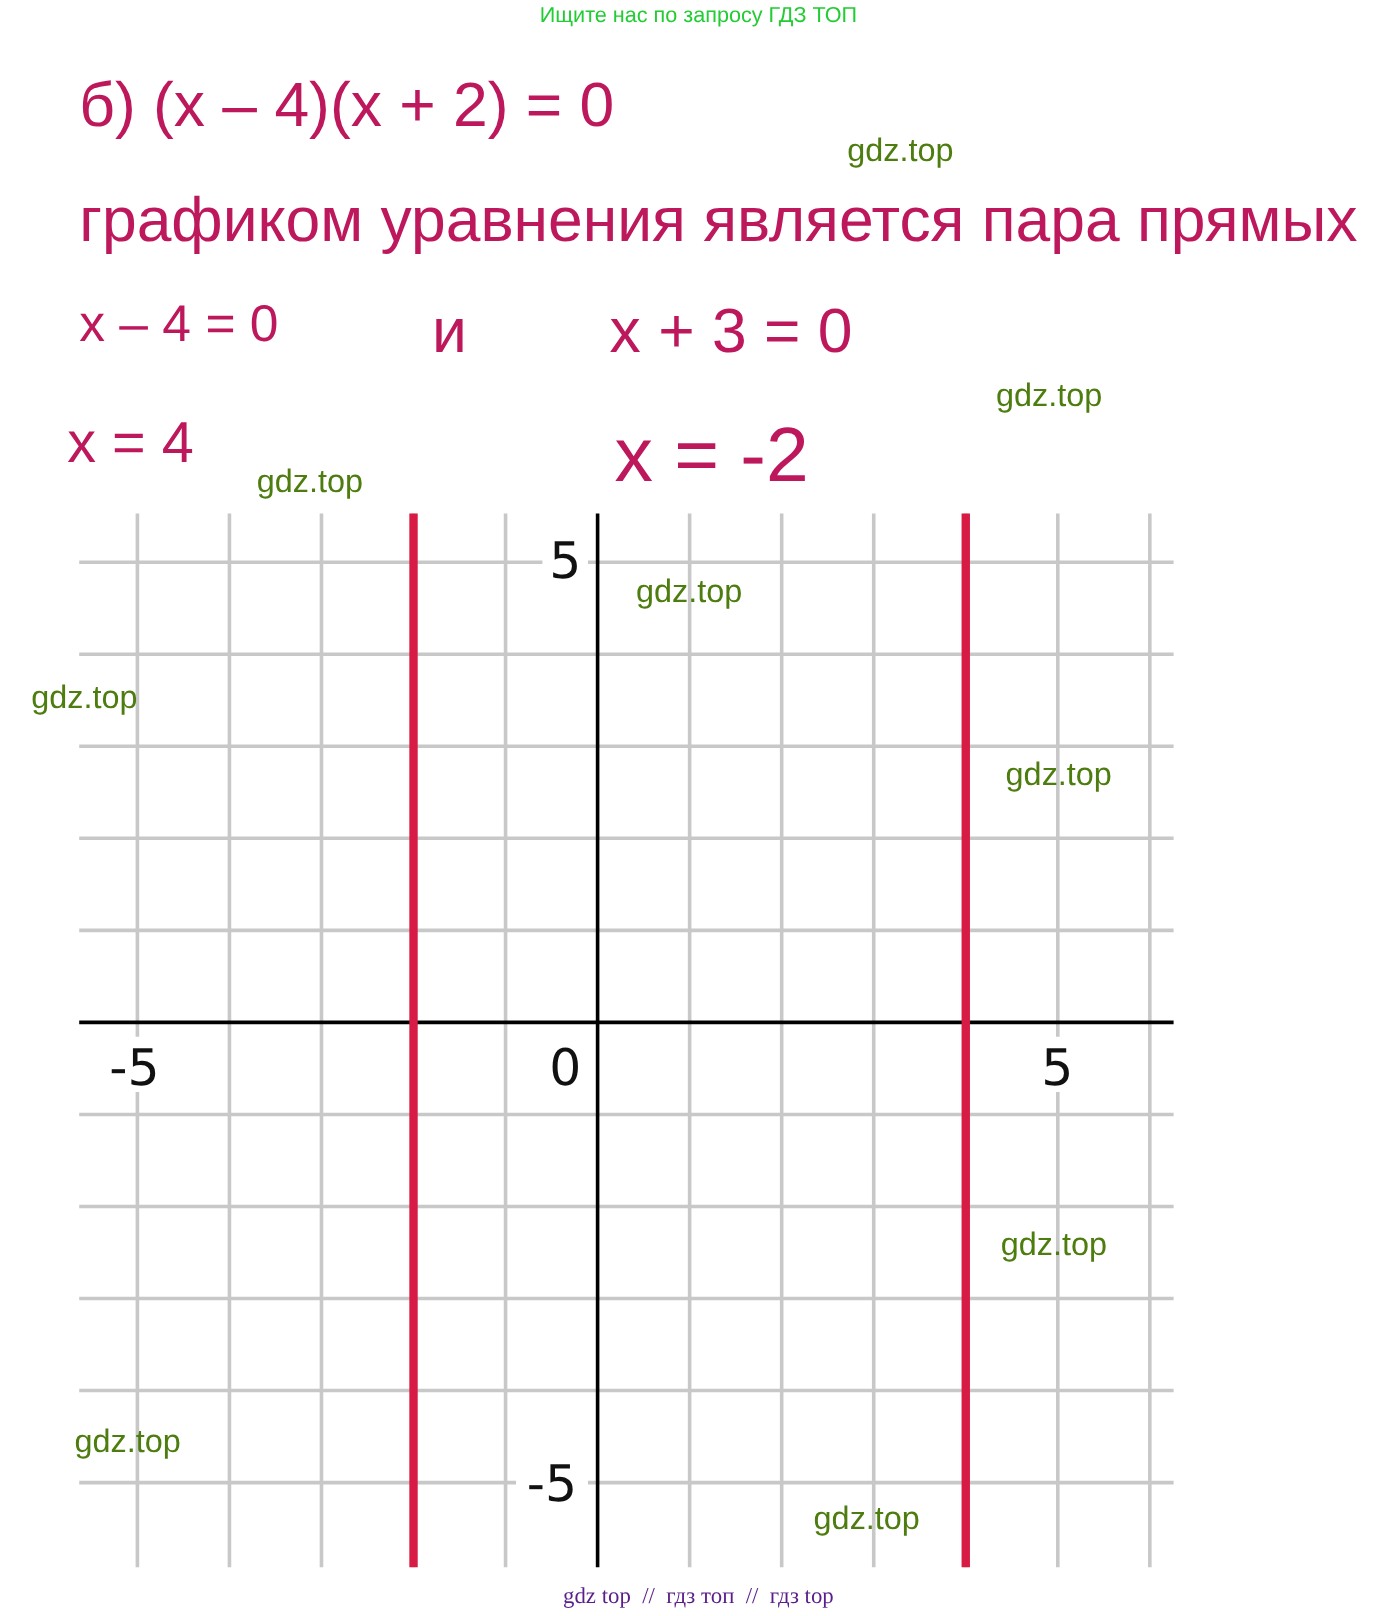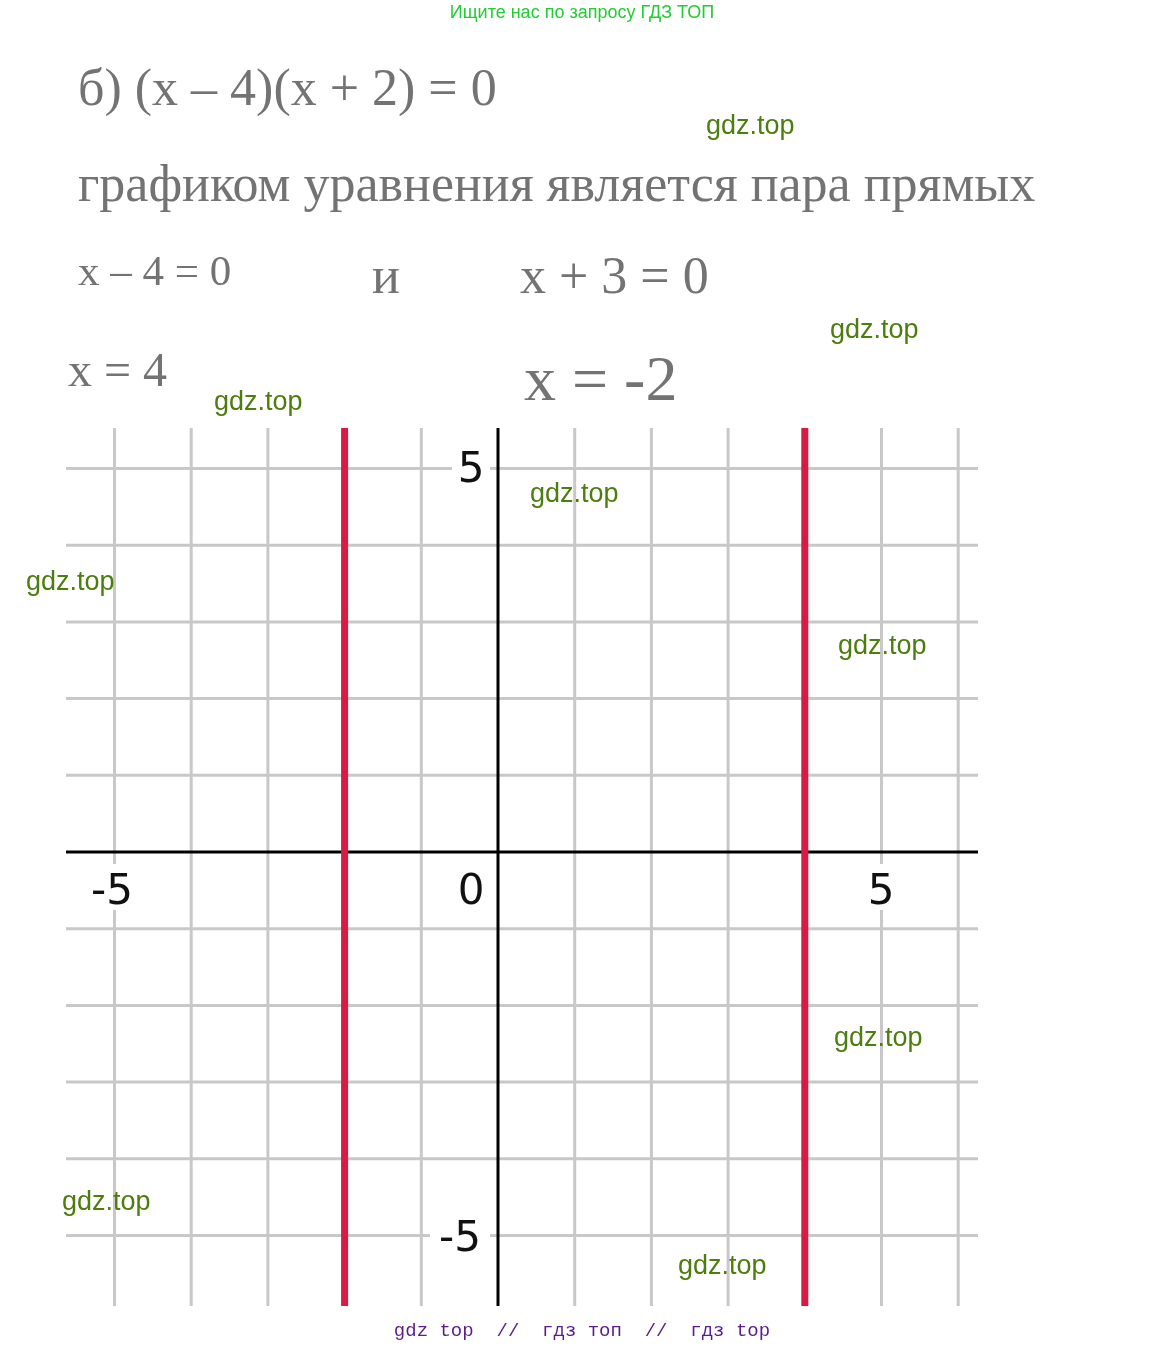--- a/index.html
+++ b/index.html
@@ -1,27 +1,27 @@
 <!DOCTYPE html>
 <html><head>
 <meta charset="utf-8">
 <style>
   html, body { margin: 0; padding: 0; background: #ffffff; }
   body { width: 1164px; height: 1347px; position: relative; overflow: hidden; font-family: "Liberation Sans", sans-serif; }
   .banner { position: absolute; top: 2px; left: 0; width: 1164px; text-align: center; font-family: "Liberation Sans", sans-serif; font-size: 18px; color: #22cc33; }
-  .math { position: absolute; font-family: Liberation Serif, serif; color: #737373; white-space: pre; margin-left: 12px; }
+  .math { position: absolute; font-family: Liberation Sans, sans-serif; color: #be185d; white-space: pre; }
   .l1 { left: 66px; top: 58px; font-size: 52px; }
   .l2 { left: 66px; top: 154px; font-size: 52px; }
   .l3a { left: 66px; top: 246px; font-size: 43px; }
   .l3b { left: 360px; top: 246px; font-size: 52px; }
   .l3c { left: 508px; top: 246px; font-size: 52px; }
   .l4a { left: 56px; top: 342px; font-size: 48px; }
   .l4b { left: 512px; top: 342px; font-size: 64px; }
   .wm { position: absolute; font-family: "Liberation Sans", sans-serif; font-size: 27px; color: #4d7c0f; }
-  .footer { position: absolute; top: 1320px; left: 0; width: 1164px; text-align: center; font-family: Liberation Mono, monospace; font-size: 19px; color: #5a1d8a; white-space: pre; }
+  .footer { position: absolute; top: 1320px; left: 0; width: 1164px; text-align: center; font-family: Liberation Serif, serif; font-size: 19px; color: #5a1d8a; white-space: pre; }
   svg.chart { position: absolute; left: 0; top: 0; }
   .tick { font-family: "DejaVu Sans", sans-serif; font-size: 42px; fill: #111; }
 </style>
 </head>
 <body>
 
 <div class="banner">Ищите нас по запросу ГДЗ ТОП</div>
 
 <div class="math l1">б) (x – 4)(x + 2) = 0</div>
 <div class="math l2">графиком уравнения является пара прямых</div>

